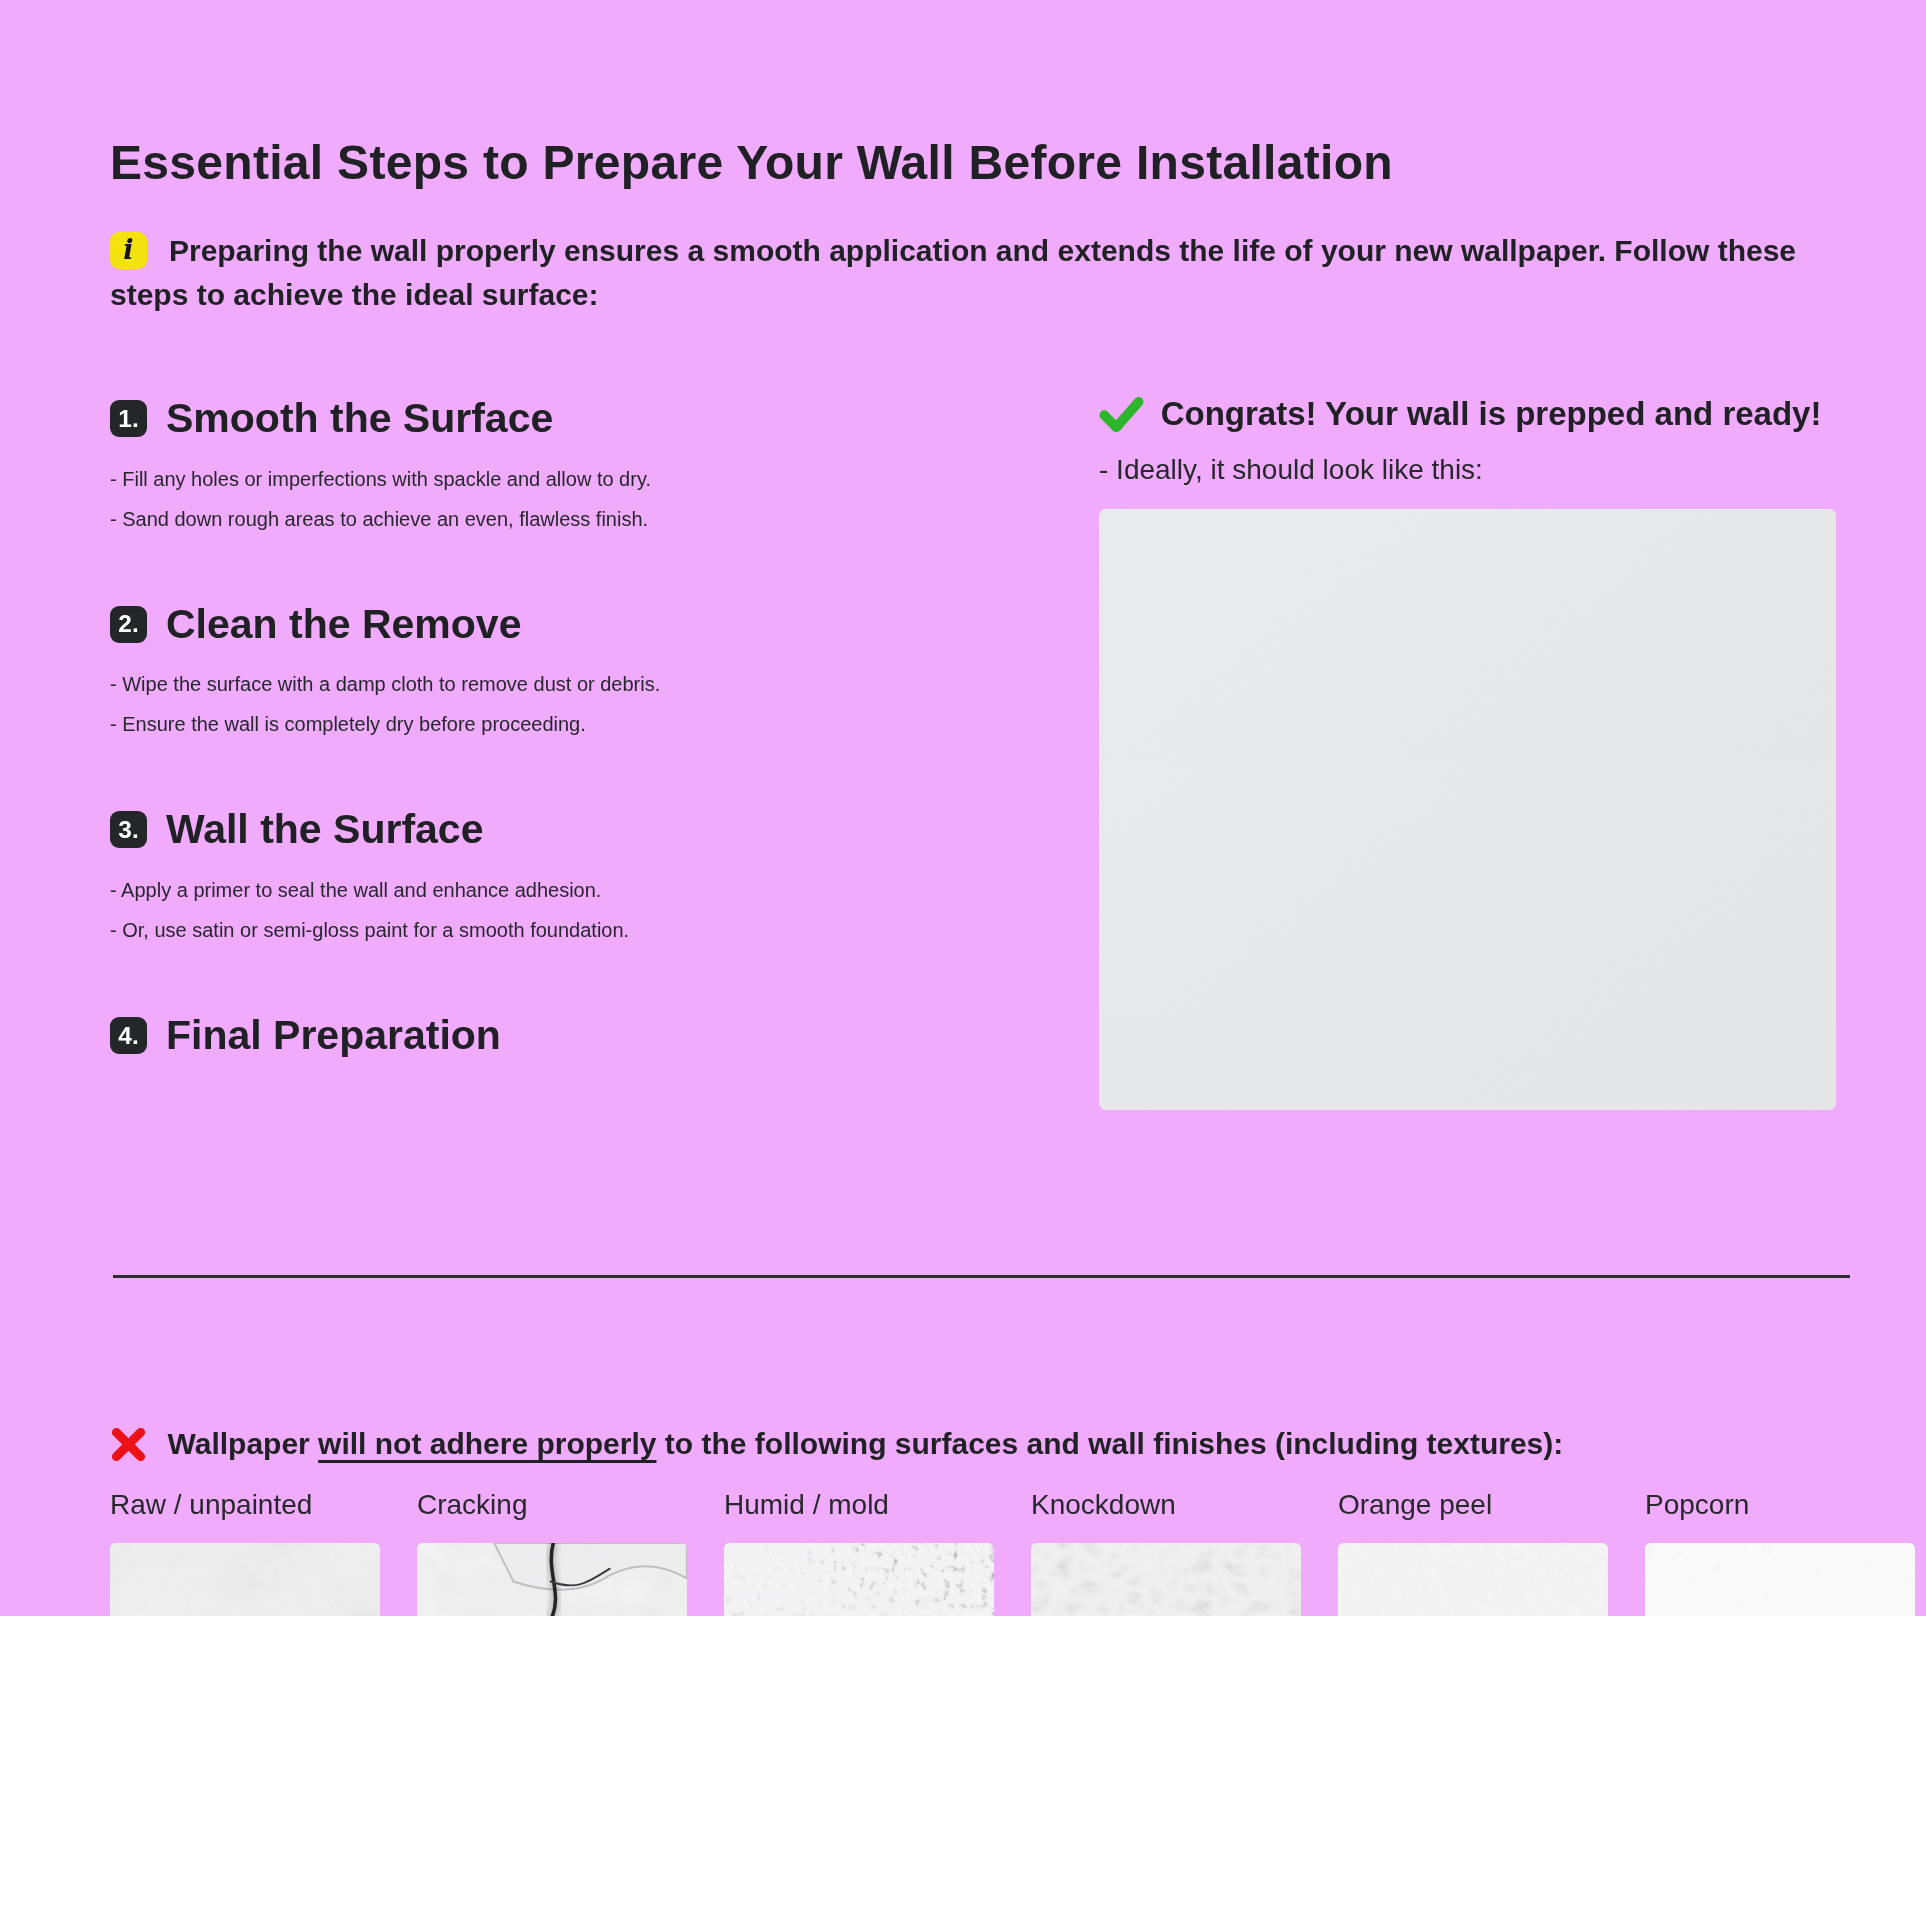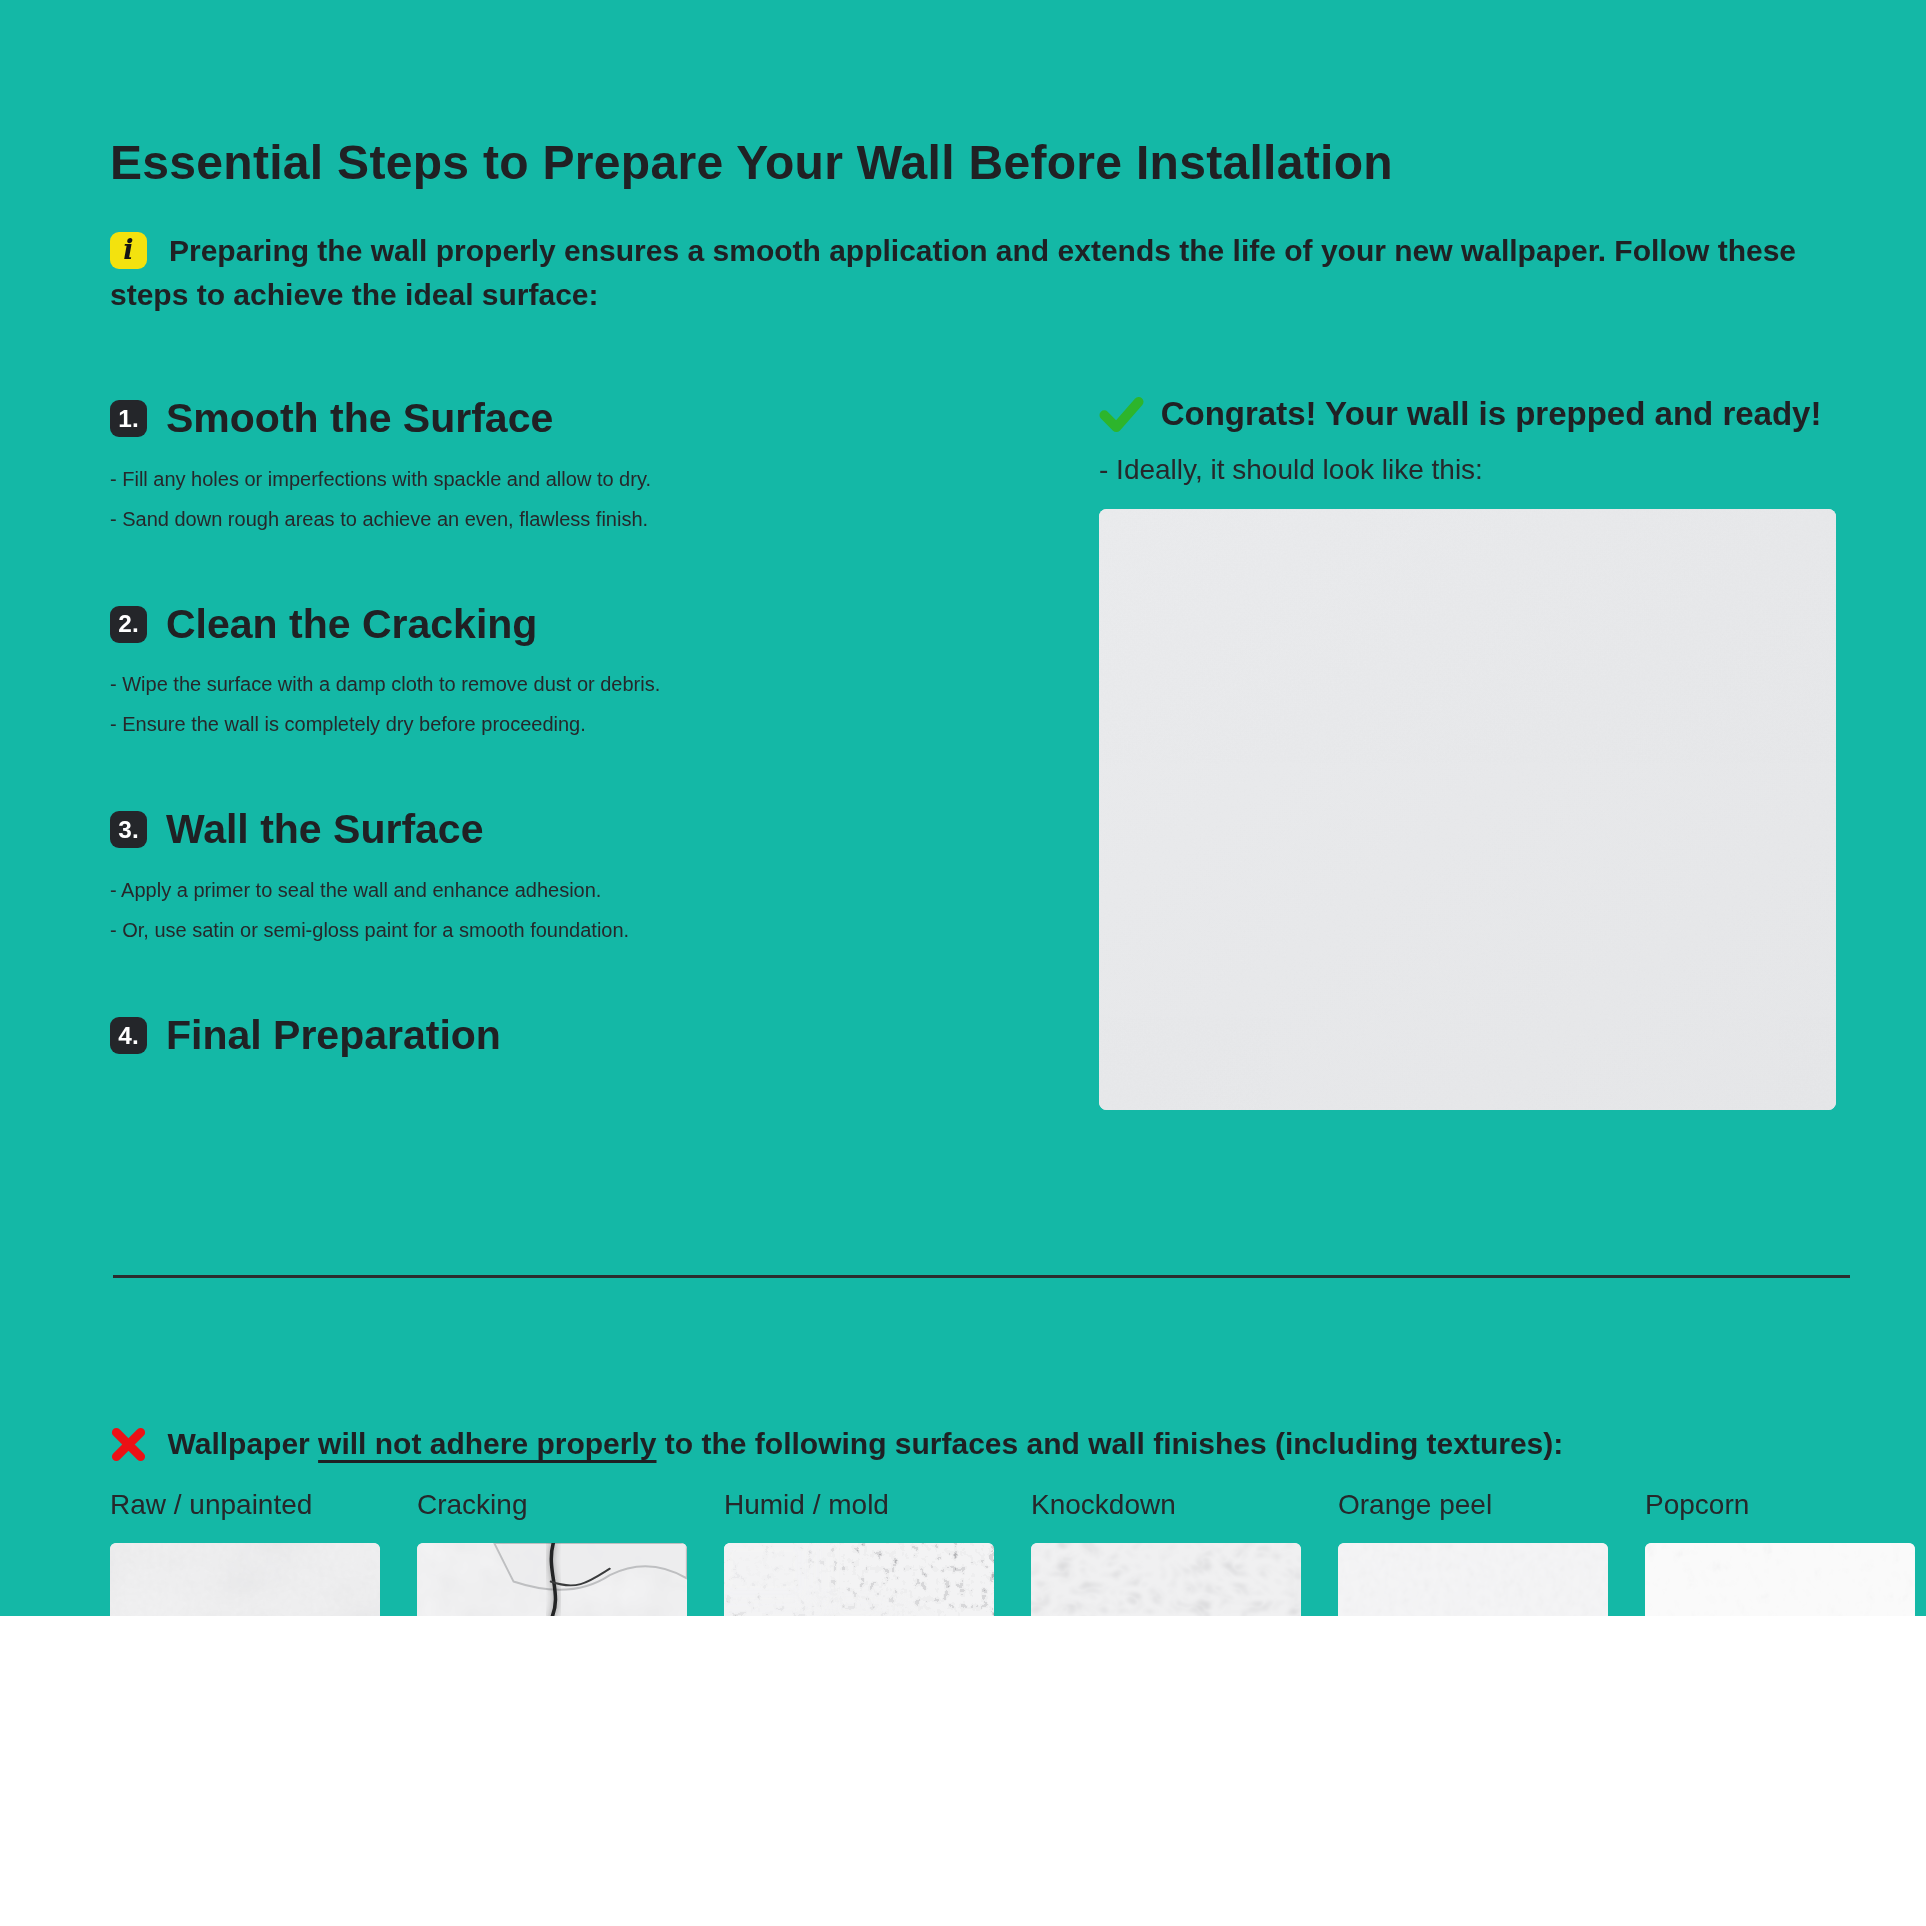--- a/index.html
+++ b/index.html
@@ -1,19 +1,19 @@
 <!DOCTYPE html>
 <html style="font-size:10.3px"><head>
 <meta charset="utf-8">
 <style>
   html,body{margin:0;padding:0;background:#ffffff;}
   #canvas{
     position:relative;
     width:1926px;height:1616px;
-    background:#14b8a6;
+    background:#f0abfc;
     font-family:"Liberation Sans","DejaVu Sans",sans-serif;
     color:#1f2124;
     overflow:hidden;
   }
   
   .page-title{
     position:absolute;left:110px;top:103px;
     font-size:48px;font-weight:700;letter-spacing:0.3px;color:#202124;
   }
   
@@ -91,21 +91,21 @@
       </div>
       <div class="step-bullets">
         <div>- Fill any holes or imperfections with spackle and allow to dry.</div>
         <div>- Sand down rough areas to achieve an even, flawless finish.</div>
       </div>
     </div>
 
     <div class="step">
       <div class="step-head">
         <span class="step-badge">2.</span>
-        <span class="step-title">Clean the Cracking</span>
+        <span class="step-title">Clean the Remove</span>
       </div>
       <div class="step-bullets">
         <div>- Wipe the surface with a damp cloth to remove dust or debris.</div>
         <div>- Ensure the wall is completely dry before proceeding.</div>
       </div>
     </div>
 
     <div class="step">
       <div class="step-head">
         <span class="step-badge">3.</span>

